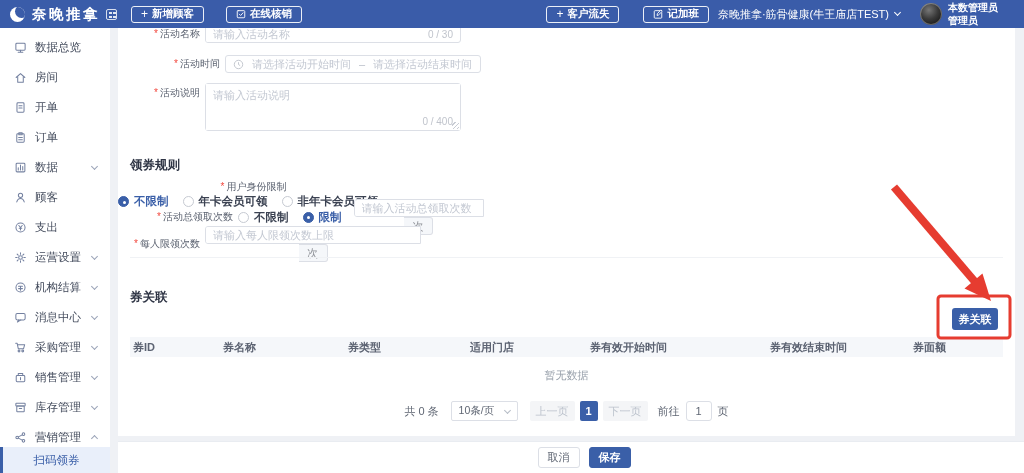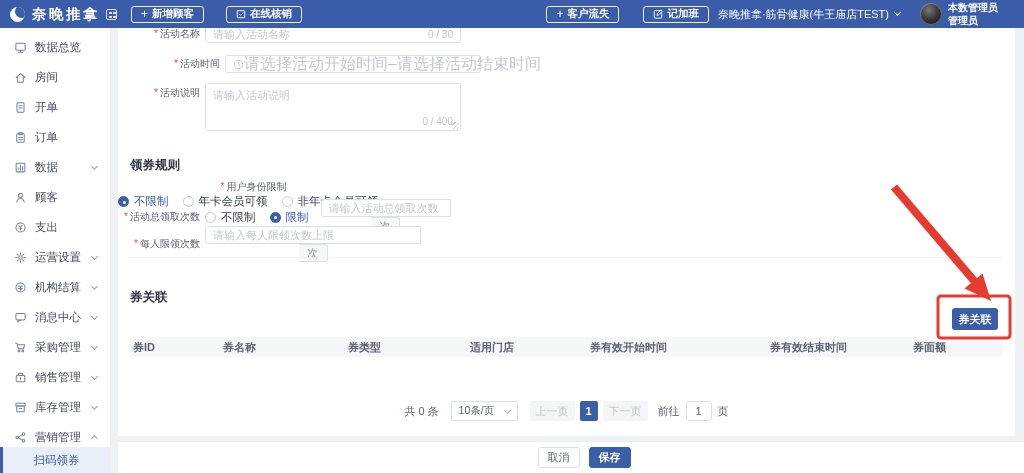--- a/index.html
+++ b/index.html
@@ -36,36 +36,36 @@
   
   .panel{position:absolute;left:118px;top:28px;width:897px;height:408px;background:#fff;overflow:hidden;z-index:4;}
   .row{position:absolute;left:0;display:flex;align-items:center;}
   .flabel{width:82px;flex-shrink:0;text-align:right;font-size:10px;color:#5b6270;margin-right:5px;white-space:nowrap;}
   .req{color:#f2483e;margin-right:2px;}
   .inp{display:flex;align-items:center;border:1px solid #dcdfe6;border-radius:3px;background:#fff;height:18px;overflow:hidden;gap:20px;}
   .inp input{border:none;outline:none;flex:1;height:100%;padding:0 7px;font-size:11px;color:#333;min-width:0;}
   .inp input::placeholder{color:#c3c8d2;}
   .counter{font-size:10px;color:#c0c4cc;padding-right:7px;white-space:nowrap;}
   .w256{width:256px;}
-  .daterange{width:256px;display:flex;align-items:center;border:1px solid #dcdfe6;border-radius:3px;height:18px;font-size:16px;color:#c3c8d2;}
+  .daterange{width:256px;display:flex;align-items:center;border:1px solid #dcdfe6;border-radius:3px;height:18px;font-size:11px;color:#c3c8d2;}
   .daterange .clock{margin-left:7px;display:inline-flex;color:#c0c4cc;}
   .daterange .half{flex:1;text-align:center;white-space:nowrap;}
   .dash{color:#b9bfc9;}
   .ta-wrap{position:relative;width:256px;height:48px;border:1px solid #dcdfe6;border-radius:3px;background:#fff;}
   .ta-wrap textarea{border:none;outline:none;resize:none;width:100%;height:100%;padding:4px 7px;font-size:11px;color:#333;}
   .ta-wrap textarea::placeholder{color:#c3c8d2;}
   .ta-counter{position:absolute;right:7px;bottom:3px;font-size:10px;color:#c0c4cc;}
   .ta-grip{position:absolute;right:1px;bottom:1px;width:7px;height:7px;background:repeating-linear-gradient(135deg,transparent 0 2px,#c8ccd4 2px 3px);}
   .sec-title{position:absolute;left:12px;font-size:12.5px;font-weight:bold;color:#2e3444;}
   .radios{display:flex;align-items:center;gap:14px;}
   .radio-opt{display:flex;align-items:center;gap:5px;cursor:pointer;}
   .rdot{width:11px;height:11px;border:1px solid #c6cad2;border-radius:50%;background:#fff;position:relative;flex-shrink:0;}
   .radio-opt.sel .rdot{border-color:#3a5fa8;background:#3a5fa8;}
   .radio-opt.sel .rdot::after{content:"";position:absolute;left:3.5px;top:3.5px;width:3px;height:3px;border-radius:50%;background:#fff;}
-  .rlabel{font-size:11.5px;color:#3b4252;font-weight:normal;}
+  .rlabel{font-size:11.5px;color:#3b4252;font-weight:bold;}
   .radio-opt.sel .rlabel{color:#3a5fa8;}
   .unitbox{display:flex;align-items:center;flex-direction:column;}
   .suffix{width:29px;height:18px;background:#f5f7fa;border:1px solid #dcdfe6;border-left:none;border-radius:0 3px 3px 0;display:flex;align-items:center;justify-content:center;font-size:11px;color:#909399;}
   .unitbox .inp{border-radius:3px 0 0 3px;}
   .divider{position:absolute;left:12px;right:12px;top:229px;border-top:1px solid #f0f2f5;}
   .link-btn{position:absolute;left:834px;top:280px;width:46px;height:22px;background:#3a5fa8;color:#fff;font-size:11px;font-weight:bold;border:none;border-radius:3px;cursor:pointer;}
   .thead{position:absolute;left:12px;right:12px;top:309px;height:20px;background:#f5f7fa;}
   .th-col{position:absolute;top:0;line-height:20px;font-size:11px;color:#5c6372;font-weight:bold;white-space:nowrap;}
   .c0{left:3px}.c1{left:93px}.c2{left:218px}.c3{left:340px}.c4{left:460px}.c5{left:640px}.c6{left:783px}
   .empty{position:absolute;top:340px;left:0;right:0;text-align:center;font-size:11px;color:#98a0ab;}
@@ -301,21 +301,21 @@
             <span class="rdot"></span>
             <span class="rlabel">年卡会员可领</span>
           </span>
           <span class="radio-opt">
             <span class="rdot"></span>
             <span class="rlabel">非年卡会员可领</span>
           </span>
         </div>
     </div>
 
-    <div class="row" style="top:180px;height:18px;">
+    <div class="row" style="top:180px;height:18px;padding-left:33px;">
       <div class="flabel"><span class="req">*</span><span>活动总领取次数</span></div>
       <div class="radios">
           <span class="radio-opt">
             <span class="rdot"></span>
             <span class="rlabel">不限制</span>
           </span>
           <span class="radio-opt sel">
             <span class="rdot"></span>
             <span class="rlabel">限制</span>
           </span>
@@ -347,20 +347,21 @@
     <div class="thead">
         <span class="th-col c0">券ID</span>
         <span class="th-col c1">券名称</span>
         <span class="th-col c2">券类型</span>
         <span class="th-col c3">适用门店</span>
         <span class="th-col c4">券有效开始时间</span>
         <span class="th-col c5">券有效结束时间</span>
         <span class="th-col c6">券面额</span>
       </div>
 
+    <div class="empty">暂无数据</div>
 
     <div class="pager">
       <span class="pg-total">共 0 条</span>
       <div class="pg-select">
         <span>10条/页</span>
         <span class="chevg"></span>
       </div>
       <span class="pg-btn pg-prev">上一页</span>
       <span class="pg-cur">1</span>
       <span class="pg-btn">下一页</span>

